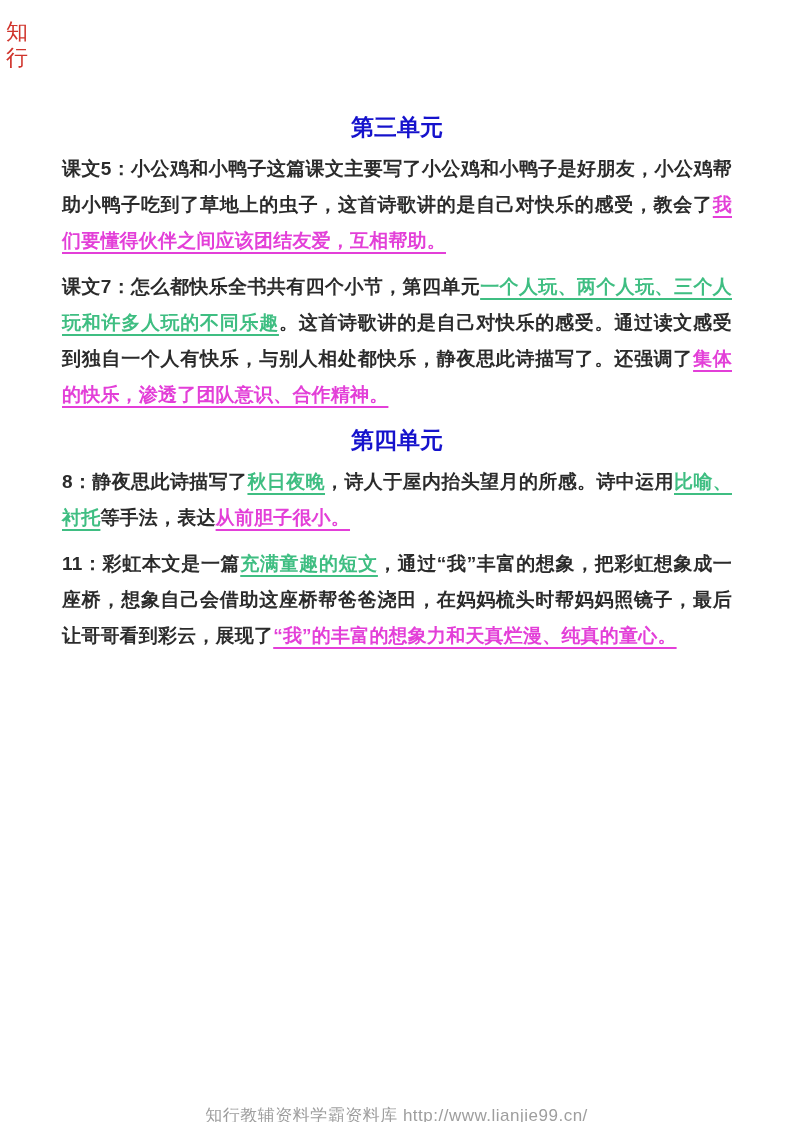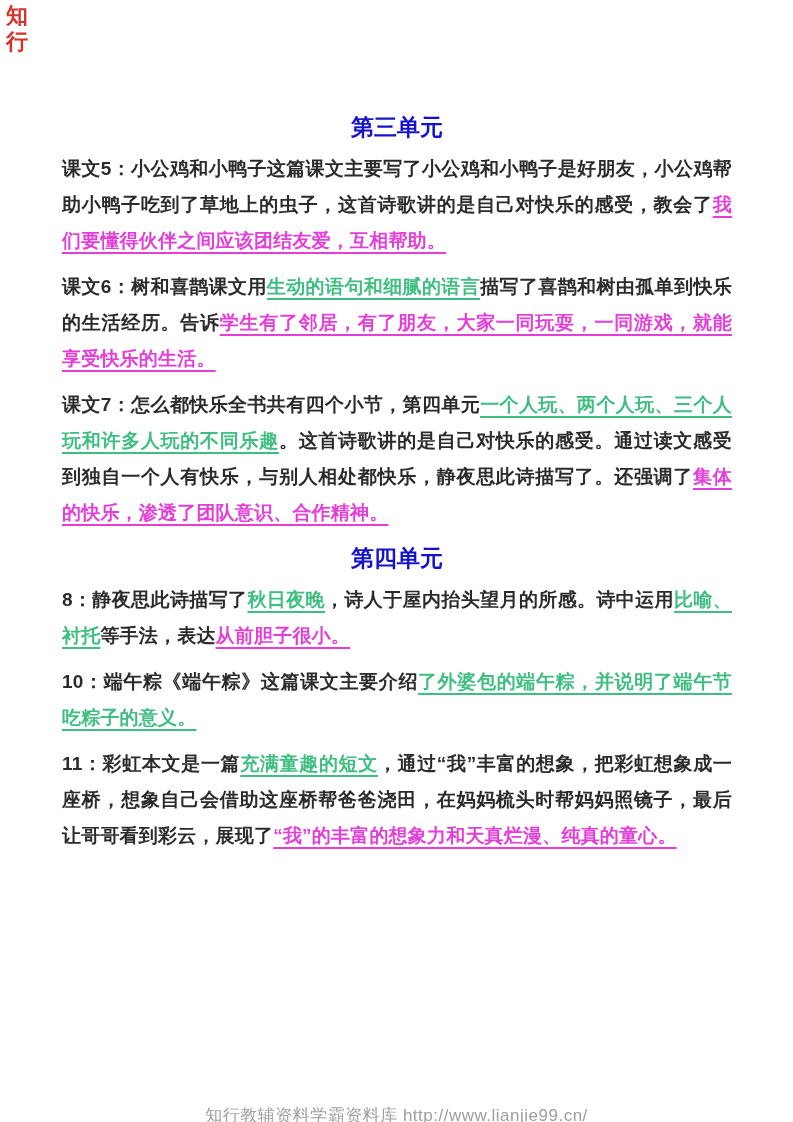--- a/index.html
+++ b/index.html
@@ -12,23 +12,23 @@
   }
   html,body{margin:0;padding:0;background:#ffffff;}
   .page{
     position:relative;
     width:793px;height:1122px;
     background:#ffffff;
     overflow:hidden;
     font-family:"Liberation Sans", sans-serif;
   }
   .corner-stamp{
-    position:absolute;left:4px;top:3px;
+    position:absolute;left:4px;top:19px;
     color:var(--c-stamp);
-    font-size:22px;line-height:26px;font-weight:bold;
+    font-size:22px;line-height:26px;font-weight:normal;
     width:26px;text-align:center;
     word-break:break-all;
     user-select:none;
   }
   .content{
     position:absolute;left:62px;top:100px;width:670px;
   }
   .section-title{
     margin:12px 0 9px 0;
     font-size:23px;line-height:30px;font-weight:bold;
@@ -66,30 +66,28 @@
 <div class="page">
 
   <div class="corner-stamp">知行</div>
 
   <div class="content">
 
     <div class="section">
       <h2 class="section-title">第三单元</h2>
       <div>
           <p class="para"><span class="seg-n">课文5：小公鸡和小鸭子这篇课文主要写了小公鸡和小鸭子是好朋友，小公鸡帮助小鸭子吃到了草地上的虫子，这首诗歌讲的是自己对快乐的感受，教会了</span><span class="seg-m">我们要懂得伙伴之间应该团结友爱，互相帮助。 </span></p>
-          <p class="para"><span class="seg-n">课文6：树和喜鹊课文用</span><span class="seg-g">生动的语句和细腻的语言</span><span class="seg-n">描写了喜鹊和树由孤单到快乐的生活经历。告诉</span><span class="seg-m">学生有了邻居，有了朋友，大家一同玩耍，一同游戏，就能享受快乐的生活。 </span></p>
           <p class="para"><span class="seg-n">课文7：怎么都快乐全书共有四个小节，第四单元</span><span class="seg-g">一个人玩、两个人玩、三个人玩和许多人玩的不同乐趣</span><span class="seg-n">。这首诗歌讲的是自己对快乐的感受。通过读文感受到独自一个人有快乐，与别人相处都快乐，静夜思此诗描写了。还强调了</span><span class="seg-m">集体的快乐，渗透了团队意识、合作精神。 </span></p>
         </div>
     </div>
 
     <div class="section">
       <h2 class="section-title">第四单元</h2>
       <div>
           <p class="para"><span class="seg-n">8：静夜思此诗描写了</span><span class="seg-g">秋日夜晚</span><span class="seg-n">，诗人于屋内抬头望月的所感。诗中运用</span><span class="seg-g">比喻、衬托</span><span class="seg-n">等手法，表达</span><span class="seg-m">从前胆子很小。 </span></p>
-          <p class="para"><span class="seg-n">10：端午粽《端午粽》这篇课文主要介绍</span><span class="seg-g">了外婆包的端午粽，并说明了端午节吃粽子的意义。 </span></p>
           <p class="para"><span class="seg-n">11：彩虹本文是一篇</span><span class="seg-g">充满童趣的短文</span><span class="seg-n">，通过“我”丰富的想象，把彩虹想象成一座桥，想象自己会借助这座桥帮爸爸浇田，在妈妈梳头时帮妈妈照镜子，最后让哥哥看到彩云，展现了</span><span class="seg-m">“我”的丰富的想象力和天真烂漫、纯真的童心。 </span></p>
         </div>
     </div>
 
   </div>
 
   <div class="footer">知行教辅资料学霸资料库 http://www.lianjie99.cn/</div>
 
 </div>
 

